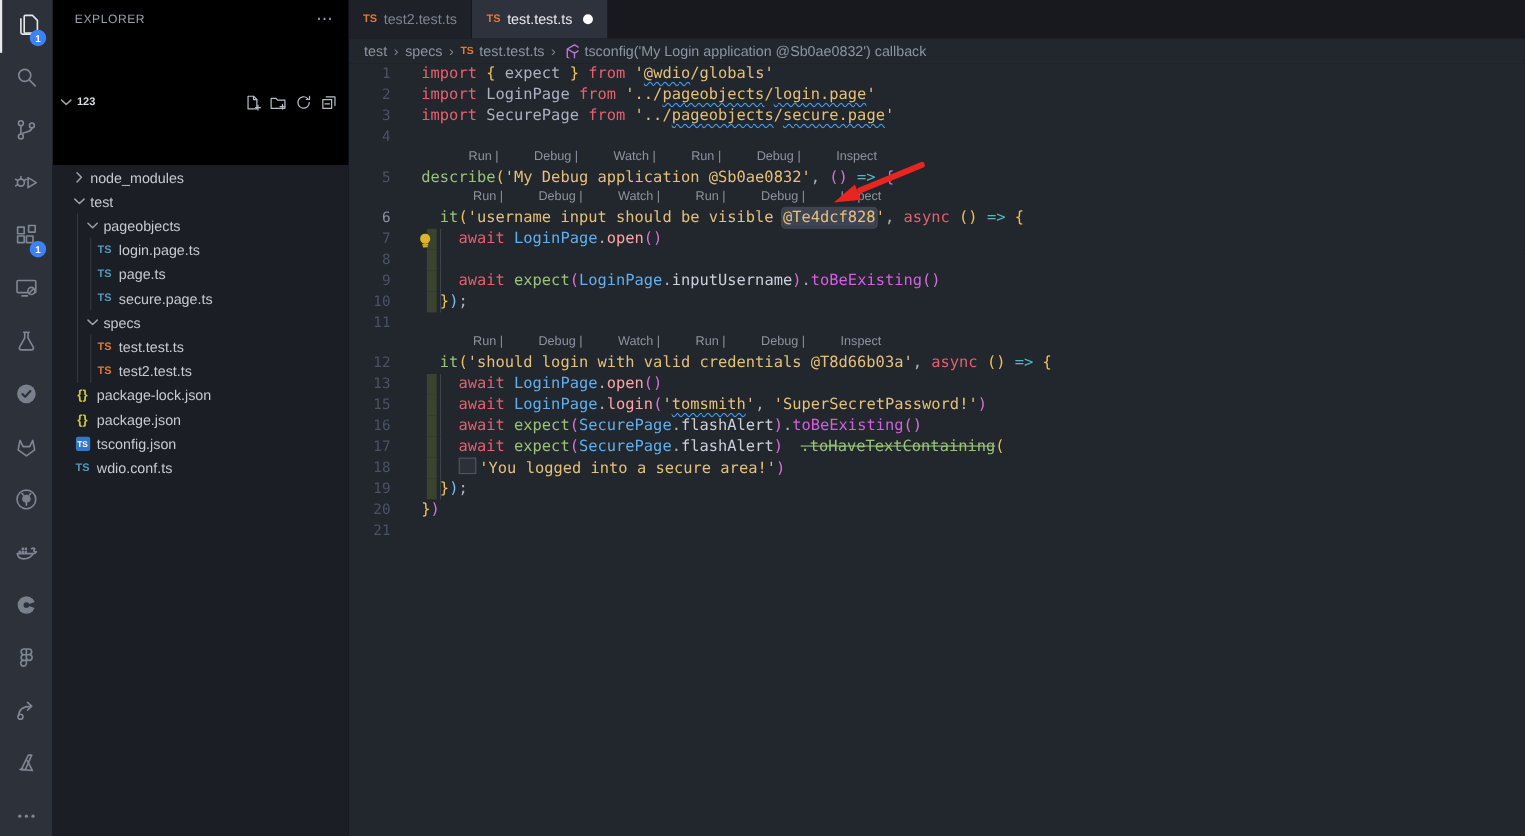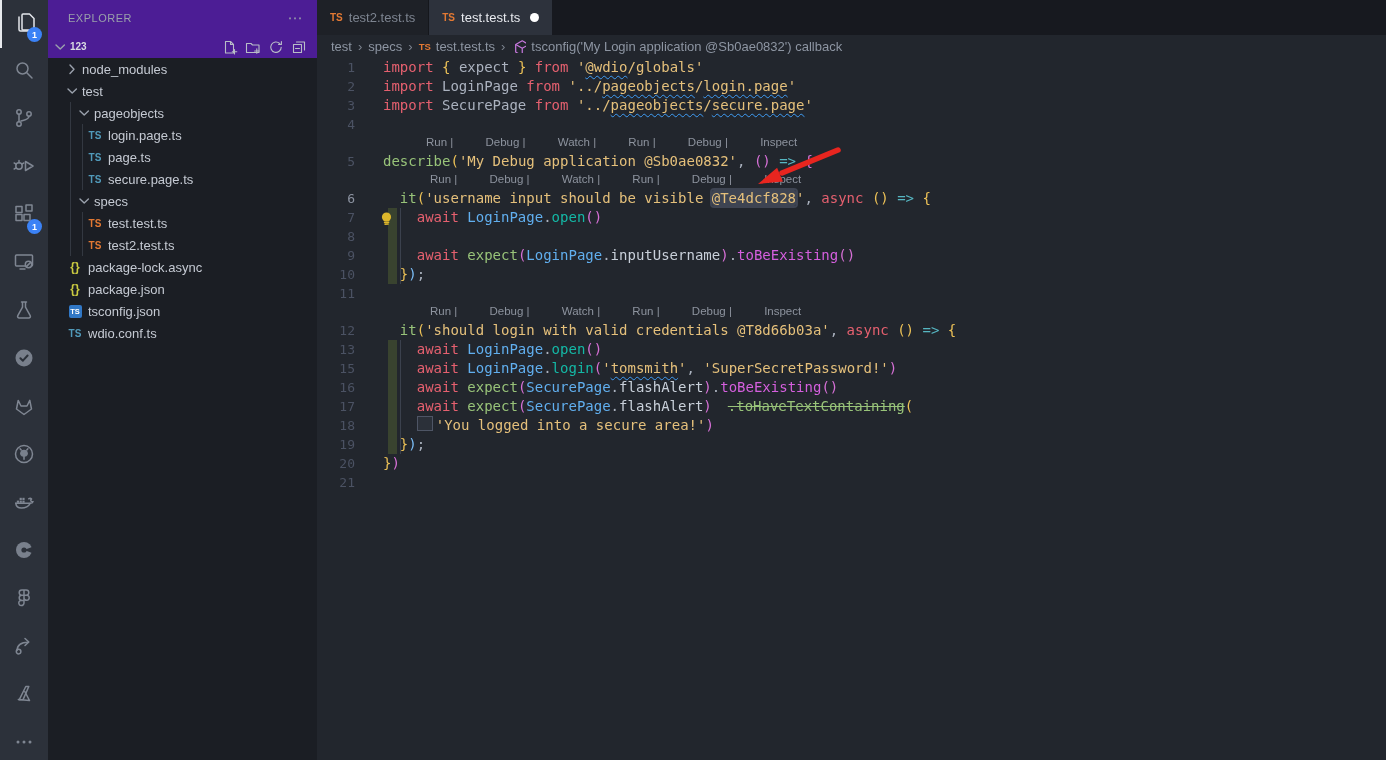--- a/index.html
+++ b/index.html
@@ -8,21 +8,21 @@
 
   
   .activitybar{width:48px;background:#2c313a;flex:none;display:flex;flex-direction:column;overflow:hidden;}
   .ab-item{width:48px;height:48px;flex:none;display:flex;align-items:center;justify-content:center;position:relative;cursor:pointer;box-sizing:border-box;}
   .ab-item svg{width:24px;height:24px;stroke:#7f8692;fill:none;stroke-width:1.5;stroke-linecap:round;stroke-linejoin:round;}
   .ab-item.active{border-left:2px solid #e7e9ed;}
   .ab-item.active svg{stroke:#e3e6eb;}
   .ab-badge{position:absolute;right:6px;bottom:6px;min-width:15px;height:15px;border-radius:50%;background:#3b82f6;color:#fff;font-size:9px;font-weight:700;display:flex;align-items:center;justify-content:center;}
 
   
-  .sidebar{width:269px;flex:none;background:#4c1d95;display:flex;flex-direction:column;}
+  .sidebar{width:269px;flex:none;background:#000000;display:flex;flex-direction:column;gap:46px;}
   .sb-title-row{height:35px;flex:none;display:flex;align-items:center;padding:0 14px 0 20px;font-size:11px;letter-spacing:.5px;color:#9aa0ab;}
   .sb-more{margin-left:auto;font-size:15px;color:#9aa0ab;cursor:pointer;line-height:10px;}
   .sb-section{height:23px;flex:none;display:flex;align-items:center;font-size:10px;font-weight:700;color:#d8dbe2;padding-left:4px;}
   .sb-section .chev{width:16px;height:16px;margin-right:2px;}
   .sb-section .chev svg,.tree .chev svg{width:16px;height:16px;stroke:#9aa1ac;fill:none;stroke-width:1.4;stroke-linecap:round;stroke-linejoin:round;}
   .sb-actions{margin-left:auto;display:flex;gap:7px;padding-right:10px;}
   .sb-actions .act{width:16px;height:16px;cursor:pointer;}
   .sb-actions .act svg{width:16px;height:16px;stroke:#b8bdc7;fill:none;stroke-width:1.1;stroke-linecap:round;stroke-linejoin:round;}
   .tree{flex:1;background:#1b1e24;position:relative;overflow:hidden;}
   .tree-row{height:22px;display:flex;align-items:center;font-size:13px;color:#c5cad3;cursor:pointer;white-space:nowrap;}
@@ -59,21 +59,21 @@
   .bulb{position:absolute;left:62px;top:2px;width:16px;height:16px;cursor:pointer;}
   .lens-row{height:18px;line-height:17px;font-size:11.5px;font-family:"Liberation Sans",sans-serif;color:#8d939e;white-space:pre;}
   .lens-link{cursor:pointer;margin-left:29px;}
   .tk-kw{color:#e5606f;text-align:right;}
   .tk-fg{color:#abb2bf;}
   .tk-str,.tk-strw,.tk-strhl{color:#e5c07b;}
   .tk-strw{text-decoration:underline wavy #3f9cf5;text-decoration-thickness:1px;text-underline-offset:3px;}
   .tk-strhl{background:#3e4452;box-shadow:0 0 0 2px #3e4452;border-radius:2px;}
   .tk-fn{color:#98c379;}
   .tk-cls{color:#61afef;}
-  .tk-meth{color:#14b8a6;text-align:center;}
+  .tk-meth{color:#fca5a5;text-align:center;}
   .tk-prop{color:#c9d0da;}
   .tk-meth2{color:#d55fde;}
   .tk-depr{color:#98c379;text-decoration:line-through;text-decoration-color:#98c379;margin-left:16px;}
   .tk-gold{color:#ecc157;}
   .tk-orchid{color:#d670d6;}
   .tk-bblue{color:#7abcf5;}
   .tk-op{color:#56b6c2;}
   .tk-ibox{display:inline-block;width:14px;height:13px;border:1px solid #4e5565;background:#2b3039;margin-right:3px;vertical-align:-1px;}
   .arrow-overlay{position:absolute;left:750px;top:144px;width:100px;height:48px;pointer-events:none;z-index:5;}
 </style>
@@ -268,21 +268,21 @@
         <div class="tree-row" style="padding-left: 38px;">
           <span class="fi ts-orange">TS</span>
           <span>test.test.ts</span>
         </div>
         <div class="tree-row" style="padding-left: 38px;">
           <span class="fi ts-orange">TS</span>
           <span>test2.test.ts</span>
         </div>
         <div class="tree-row" style="padding-left: 18px;">
           <span class="fi json">{}</span>
-          <span>package-lock.async</span>
+          <span>package-lock.json</span>
         </div>
         <div class="tree-row" style="padding-left: 18px;">
           <span class="fi json">{}</span>
           <span>package.json</span>
         </div>
         <div class="tree-row" style="padding-left: 18px;">
           <span class="fi tsconfig">
             <span class="tsc">TS</span>
           </span>
           <span>tsconfig.json</span>

